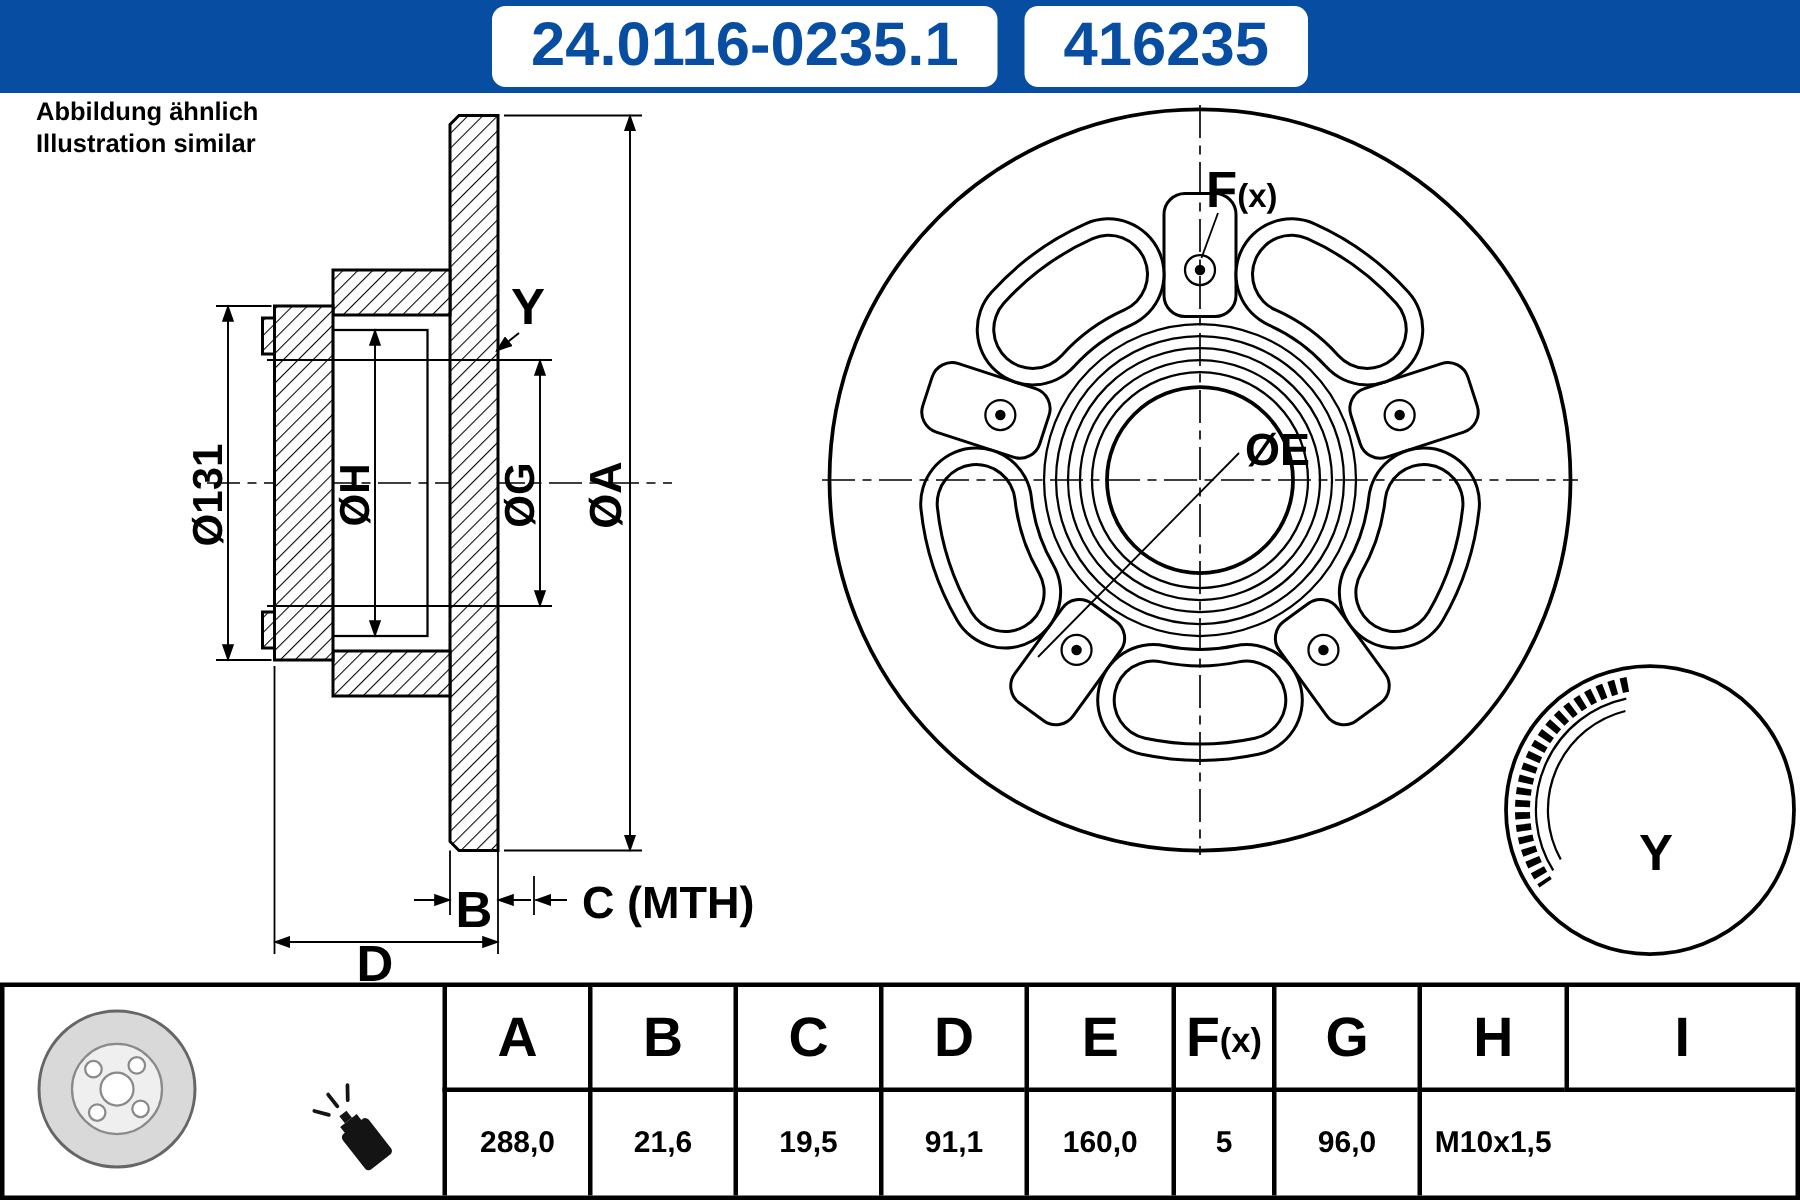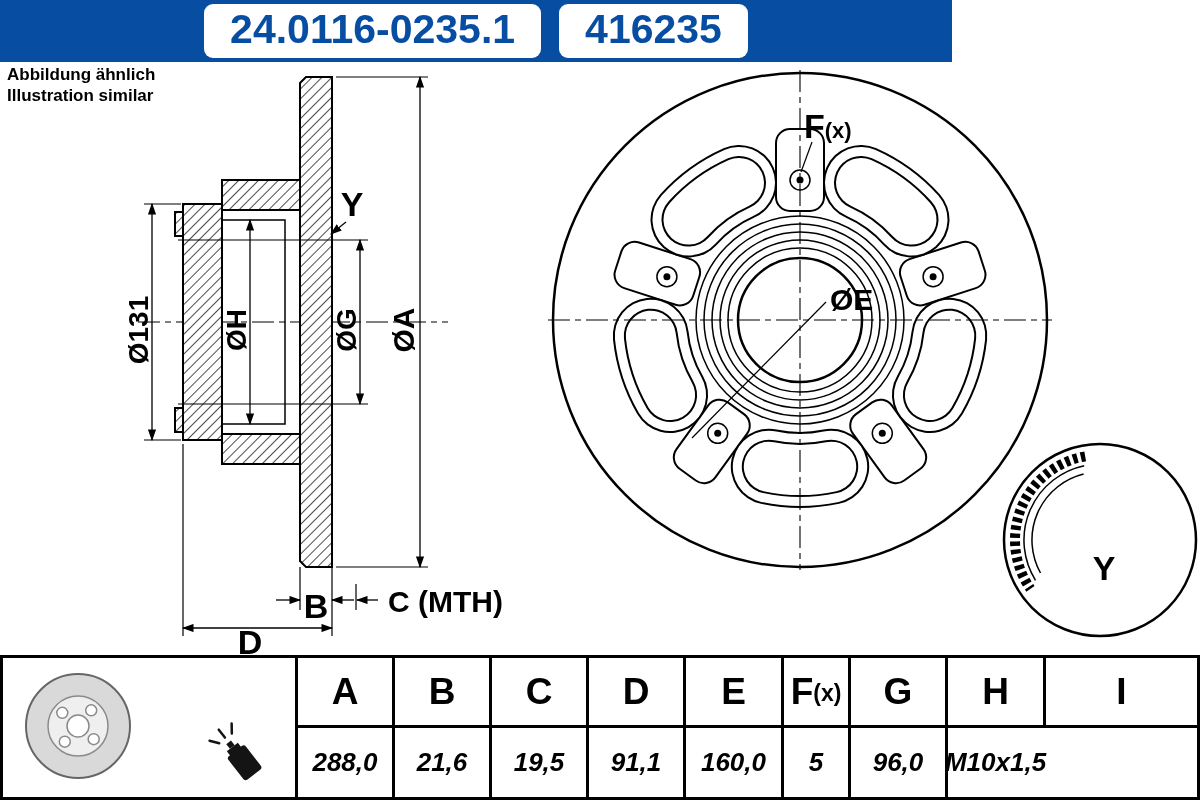--- a/index.html
+++ b/index.html
@@ -1,24 +1,24 @@
 <!DOCTYPE html>
 <html><head>
 <meta charset="utf-8">
 <style>
   html,body{margin:0;padding:0;background:#fff;}
   .page{position:relative;width:1200px;height:800px;background:#fff;overflow:hidden;
         font-family:"Liberation Sans",sans-serif;color:#000;}
   
-  .hdr{position:absolute;top:0;left:0;width:952px;height:62px;background:#074ea2;
+  .hdr{position:absolute;top:0;left:0;width:1200px;height:62px;background:#074ea2;
        display:flex;align-items:center;justify-content:center;gap:18px;}
   .hdr .pn{background:#fff;color:#074ea2;font-weight:bold;font-size:41px;line-height:1;
            padding:5px 26px 8px;border-radius:9px;white-space:nowrap;}
   
-  .note{position:absolute;top:64px;left:7px;font-size:17px;font-weight:bold;line-height:1.25;}
+  .note{position:absolute;top:64px;left:24px;font-size:17px;font-weight:bold;line-height:1.25;}
   
   svg.drawing{position:absolute;top:62px;left:0;}
   .oln{fill:none;stroke:#000;stroke-width:2.5;}
   .thin{fill:none;stroke:#000;stroke-width:1.5;}
   .xthin{fill:none;stroke:#000;stroke-width:1.2;}
   .dim{fill:none;stroke:#000;stroke-width:1.3;}
   .cl{fill:none;stroke:#000;stroke-width:1.1;stroke-dasharray:22 5 6 5;}
   .part{fill:url(#hatch);stroke:#000;stroke-width:2;}
   .boss{fill:#fff;stroke:#000;stroke-width:2;}
   .slotB{fill:none;stroke:#000;stroke-linecap:round;}
@@ -29,21 +29,21 @@
   .lblM{font-size:30px;}
   
   .tbl{position:absolute;top:655px;left:0;width:1200px;height:145px;box-sizing:border-box;
        border:3px solid #000;display:grid;background:#fff;
        grid-template-columns:292px 97px 97px 97px 97px 98px 67px 97px 98px 154px;
        grid-template-rows:70px 1fr;}
   .cell{display:flex;align-items:center;justify-content:center;border-left:3px solid #000;
         font-weight:bold;box-sizing:border-box;}
   .cell.hd{font-size:37px;border-bottom:3px solid #000;}
   .cell.hd .sub{font-size:23px;margin-top:4px;}
-  .cell.val{font-size:26px;font-style:italic;}
+  .cell.val{font-size:20px;}
   .cell.first{grid-row:1/3;border-left:none;position:relative;}
 </style>
 </head>
 <body>
 
 <div class="page">
 
   <div class="hdr">
     <div class="pn">24.0116-0235.1</div>
     <div class="pn">416235</div>

